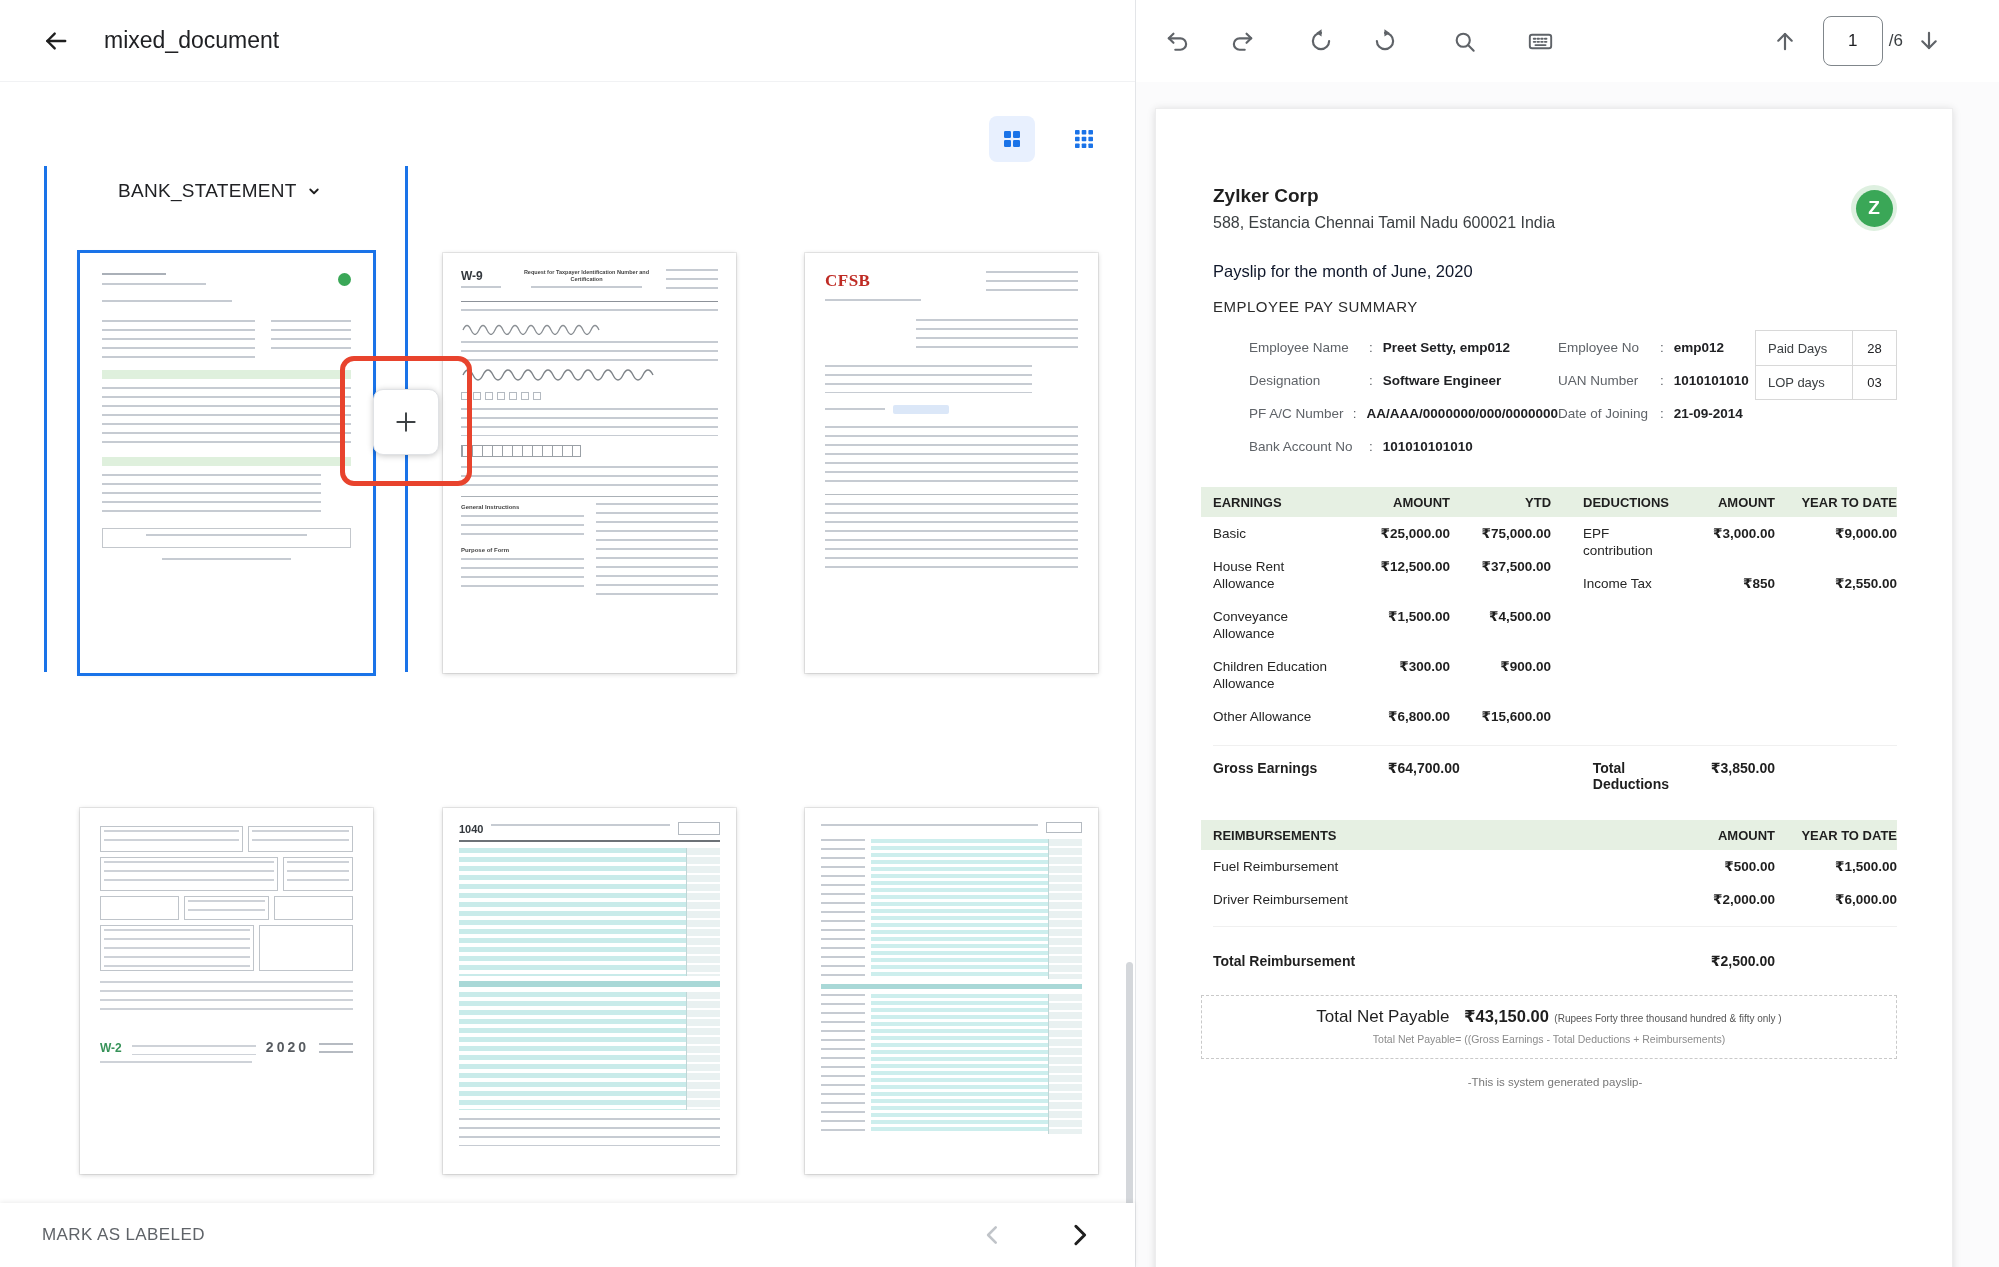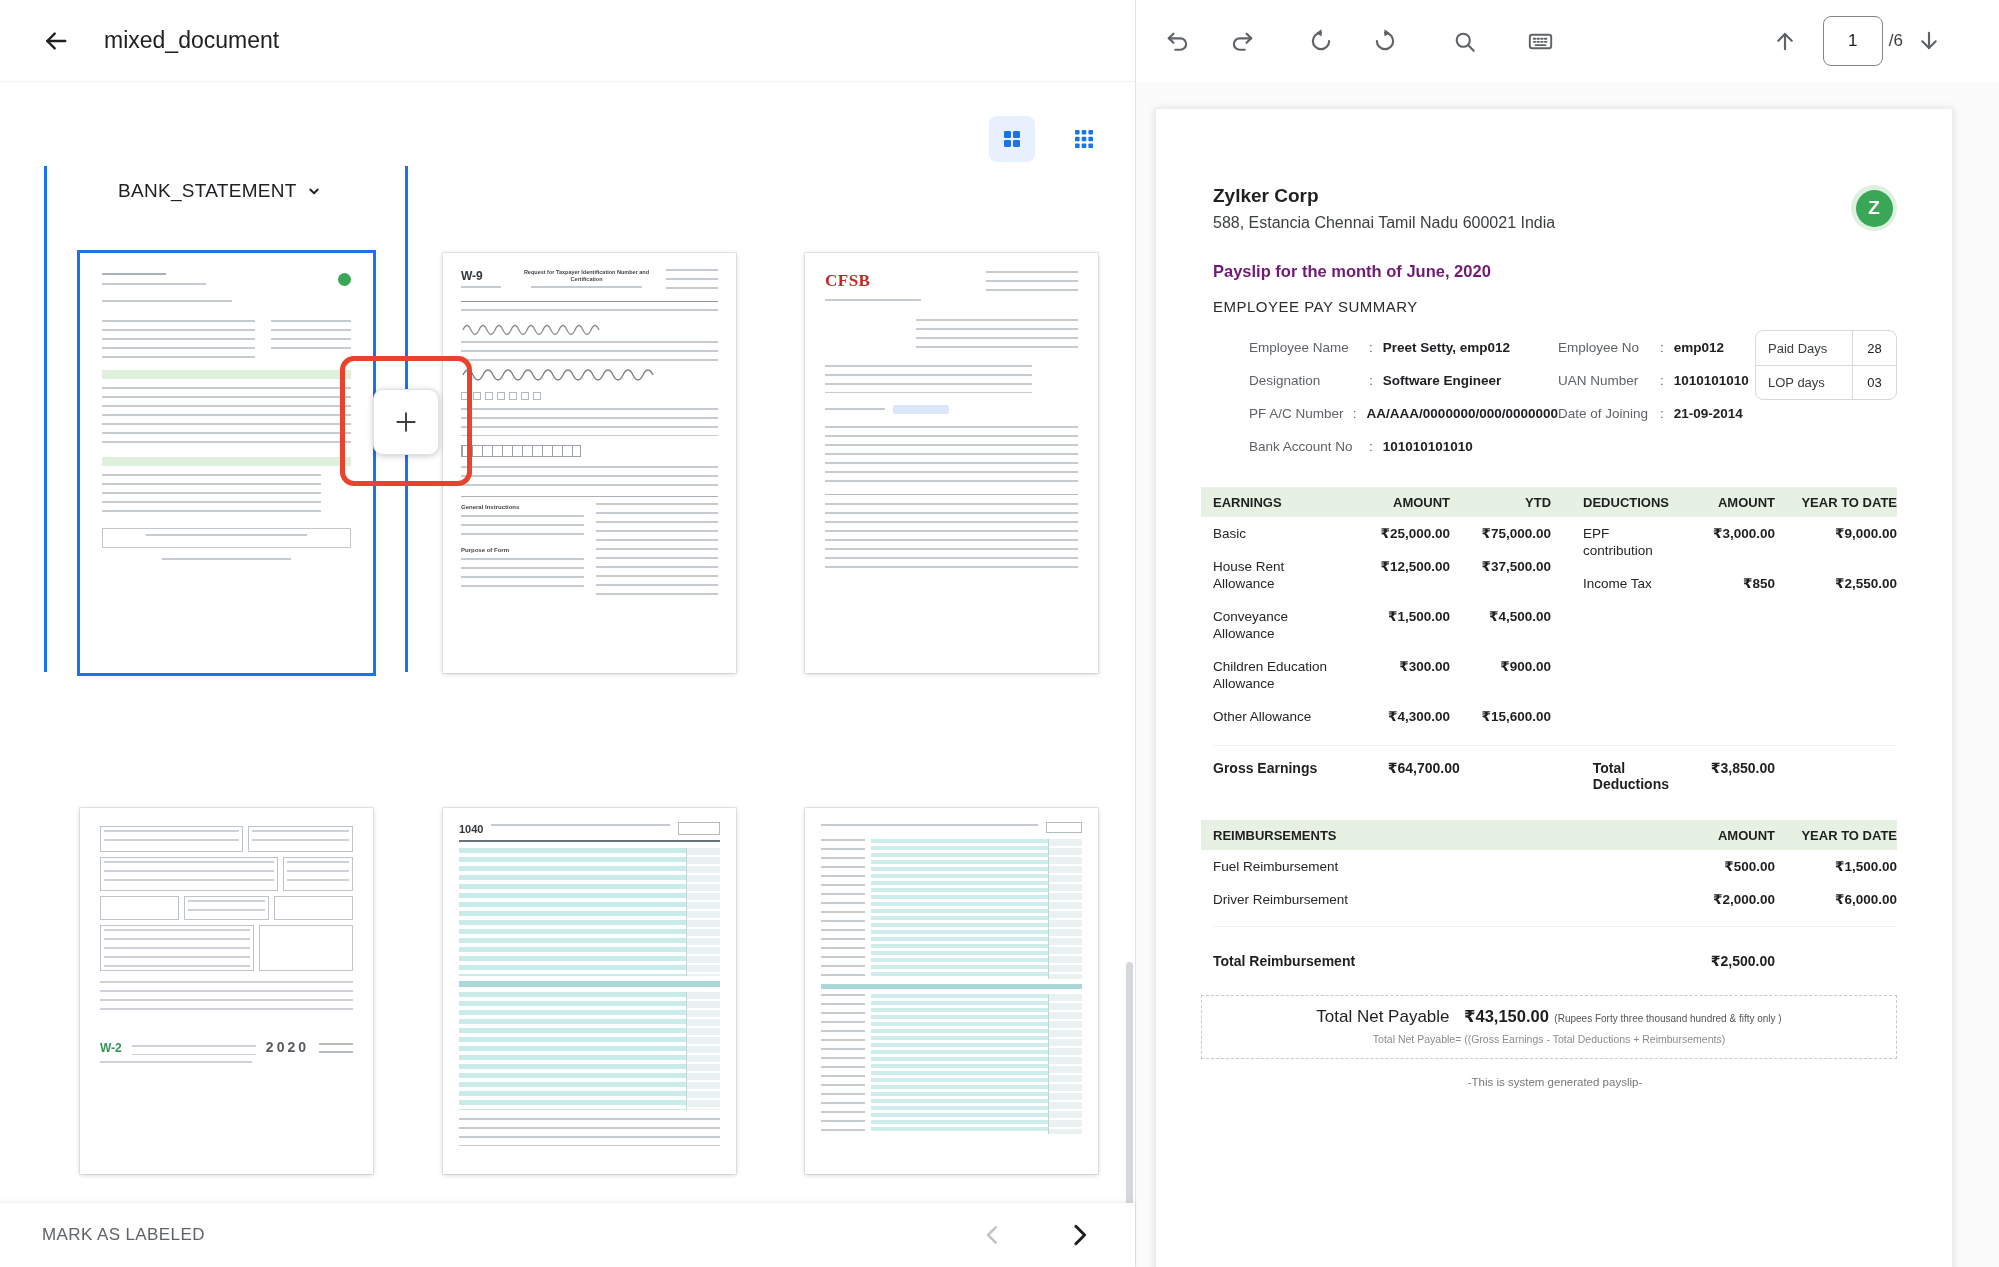--- a/index.html
+++ b/index.html
@@ -92,31 +92,31 @@
     border:1px solid #ededee; box-shadow:0 1px 8px rgba(0,0,0,.13);
     padding:76px 55px 0 57px; }
 
   .ps-head { display:flex; justify-content:space-between; align-items:flex-start; }
   .ps-company { font-size:19px; font-weight:700; color:#1f1f1f; }
   .ps-addr { font-size:16px; color:#3c4043; margin-top:7px; }
   .ps-logo { width:46px; height:46px; border-radius:50%; background:#def0e0;
     display:flex; align-items:center; justify-content:center; }
   .ps-logo span { width:37px; height:37px; border-radius:50%; background:#3aa757; color:#fff;
     font-size:19px; font-weight:700; display:flex; align-items:center; justify-content:center; }
-  .ps-title { font-size:16.5px; font-weight:700; margin-top:30px; color:#701a75; }
+  .ps-title { font-size:16.5px; font-weight:400; margin-top:30px; color:#0f172a; }
   .ps-sub { font-size:15px; font-weight:500; letter-spacing:.5px; margin-top:17px; color:#2c2c2c; }
 
   .ps-info { display:flex; margin-top:24px; }
   .ps-col1 { width:345px; } .ps-col2 { width:auto; }
   .ps-row { display:flex; margin-bottom:15px; font-size:13.5px; line-height:18px; }
   .ps-l { color:#5f6368; }
   .ps-col1 .ps-l { width:116px;margin-left:36px; } .ps-col2 .ps-l { width:98px; }
   .ps-c { color:#5f6368; margin:0 10px 0 4px; } .ps-c::before { content:":"; }
   .ps-v { font-weight:700; color:#202124; }
-  .ps-days { margin-left:auto; width:142px; border:1px solid #d8d8d8; border-radius:8px;
+  .ps-days { margin-left:auto; width:142px; border:1px solid #d8d8d8; border-radius:0;
     align-self:flex-start; margin-top:-9px; }
   .ps-days-row { display:flex; height:34px; }
   .ps-days-row + .ps-days-row { border-top:1px solid #d8d8d8; }
   .pd-l { flex:1; padding-left:12px; font-size:13px; color:#3c4043; display:flex; align-items:center; }
   .pd-v { width:44px; border-left:1px solid #d8d8d8; font-size:13px; font-weight:500;
     display:flex; align-items:center; justify-content:center; }
 
   .tbl-wrap { position:relative; display:flex; margin-left:-12px; padding-left:12px; margin-top:16px; }
   .band { position:absolute; left:0; right:0; top:0; height:30px; background:#e6f0e3; }
   .tbl { position:relative; }
@@ -550,21 +550,21 @@
                 <span class="c-amt">₹1,500.00</span>
                 <span class="c-ytd">₹4,500.00</span>
               </div>
             <div class="tbl-row">
                 <span class="c-name">Children Education Allowance</span>
                 <span class="c-amt">₹300.00</span>
                 <span class="c-ytd">₹900.00</span>
               </div>
             <div class="tbl-row">
                 <span class="c-name">Other Allowance</span>
-                <span class="c-amt">₹4,300.00</span>
+                <span class="c-amt">₹6,800.00</span>
                 <span class="c-ytd">₹15,600.00</span>
               </div>
           </div>
           <div class="tbl tright">
             <div class="tbl-head">
               <span class="c-name">DEDUCTIONS</span>
               <span class="c-amt">AMOUNT</span>
               <span class="c-ytd">YEAR TO DATE</span>
             </div>
             <div class="tbl-row">

